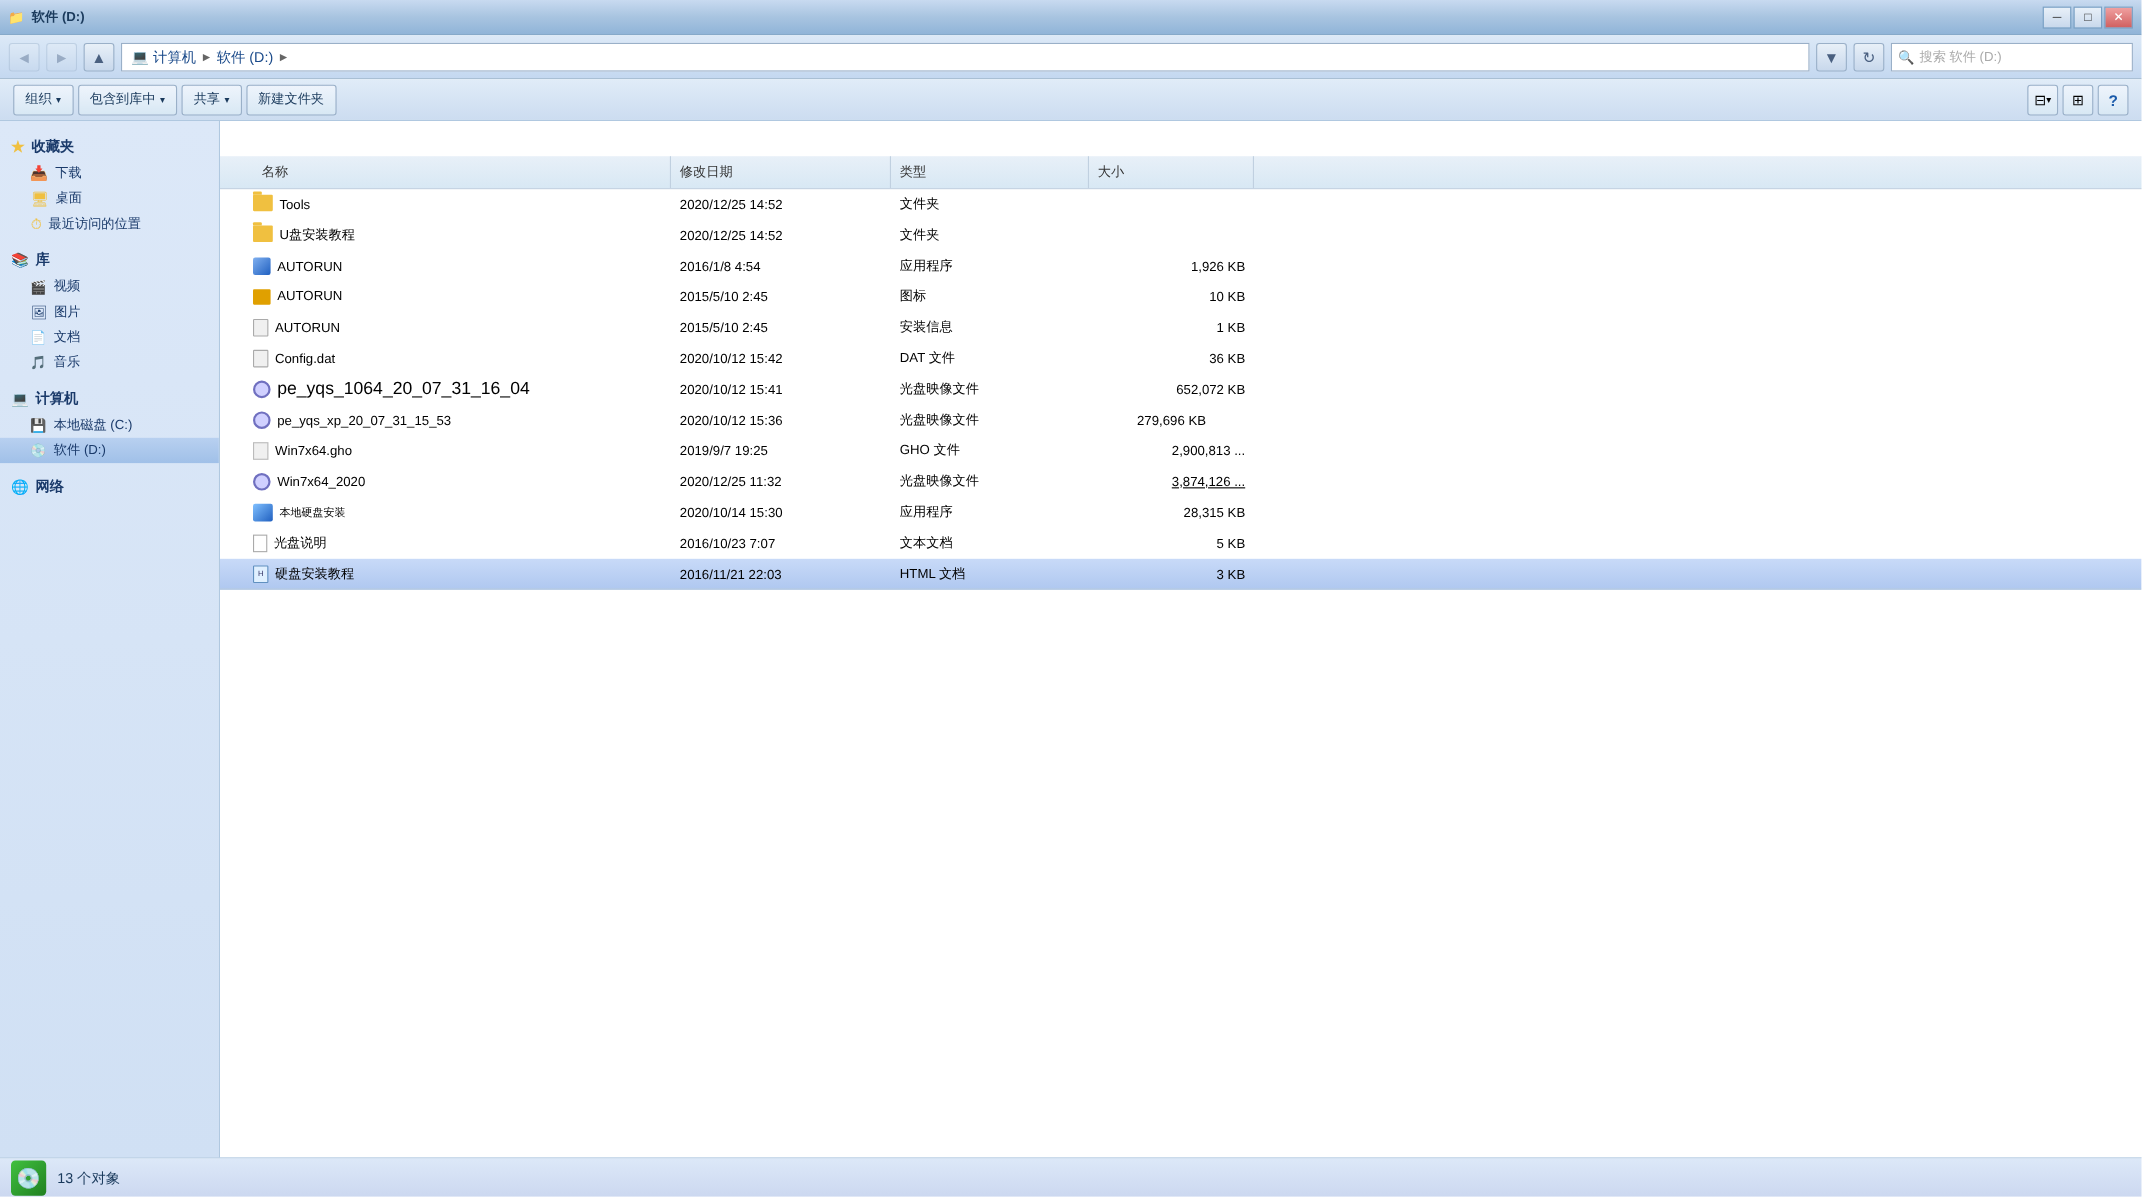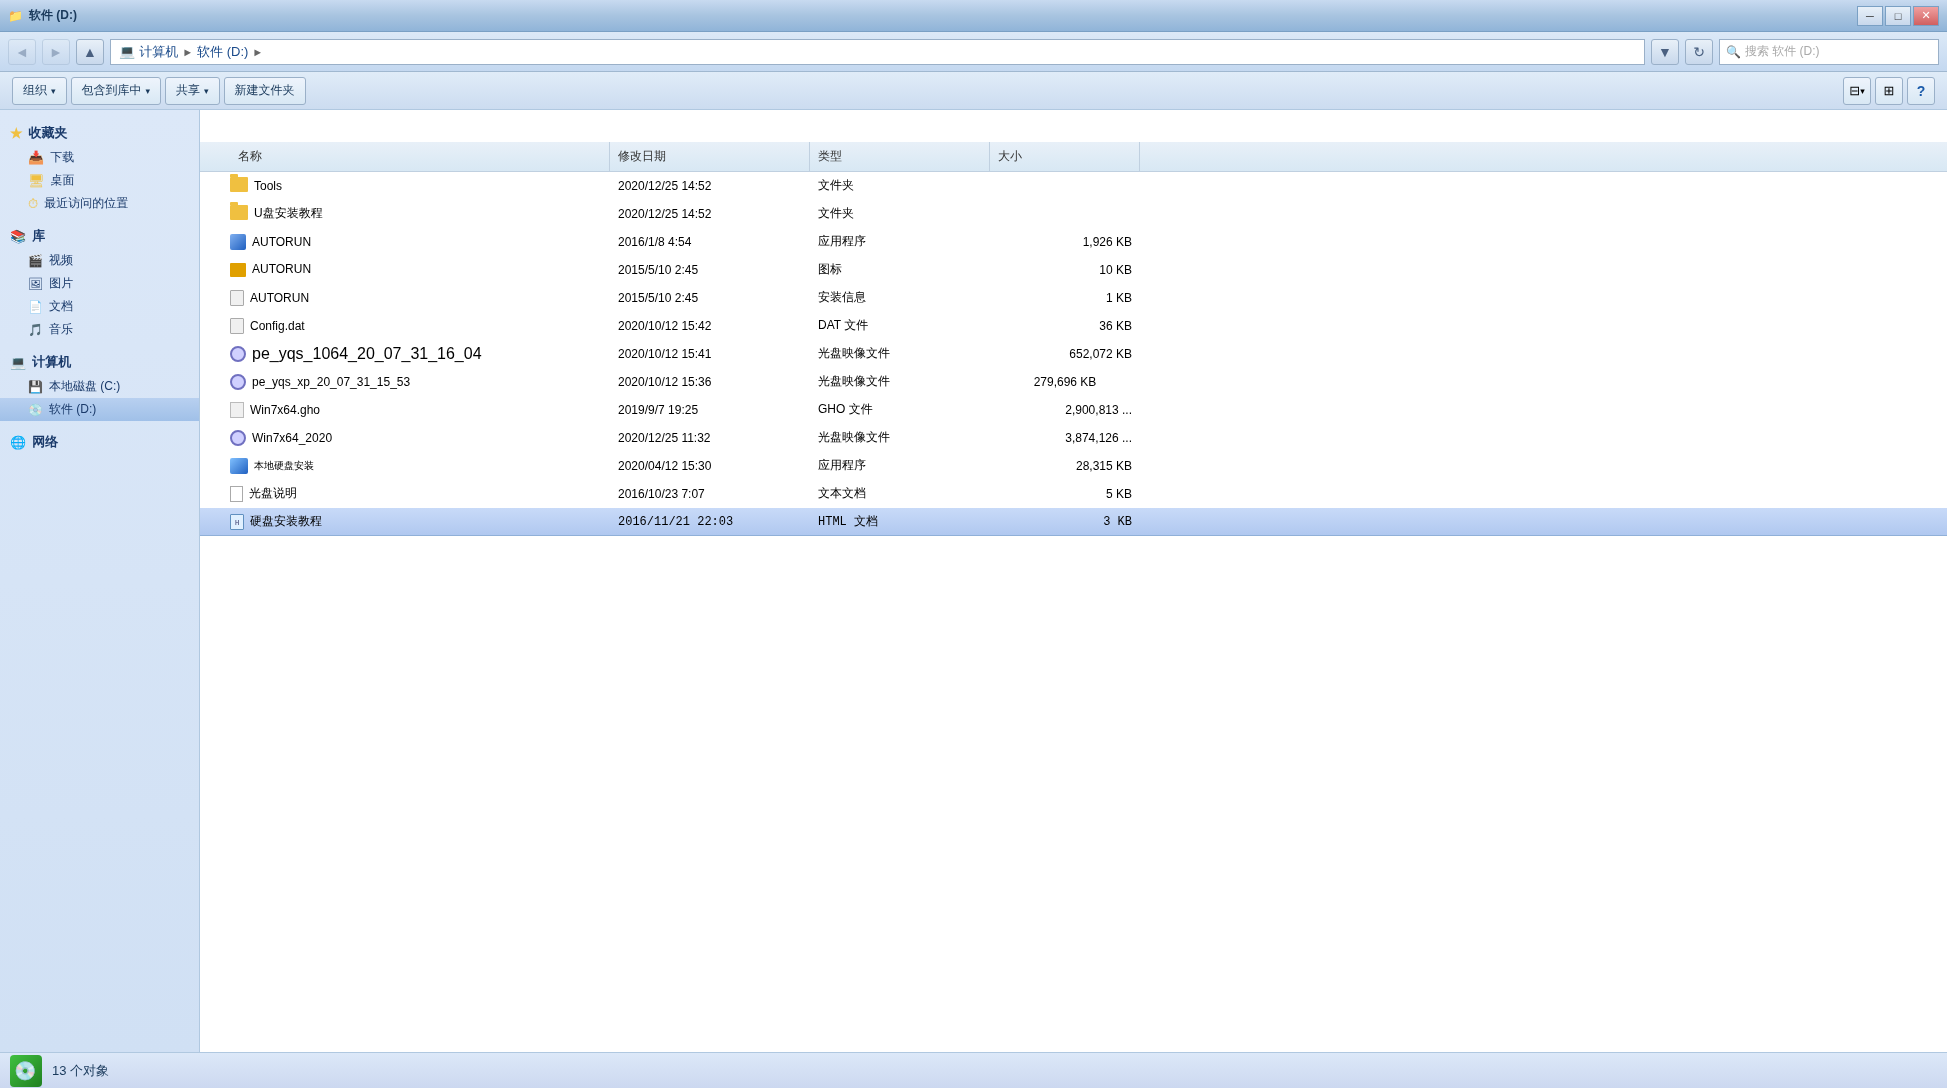--- a/index.html
+++ b/index.html
@@ -271,21 +271,20 @@
       height: 28px;
       align-items: center;
       padding-left: 30px;
       font-size: 12px;
       cursor: pointer;
       border-bottom: 1px solid transparent;
     }
     .file-row.selected {
       background: linear-gradient(to bottom, #c8daf8, #b0c8f0);
       border-bottom: 1px solid #90b0d8;
-      font-family: Liberation Mono, monospace;
     }
     .file-name-cell {
       display: flex;
       align-items: center;
       gap: 6px;
       padding-right: 8px;
     }
     .file-cell {
       padding: 0 8px;
       white-space: nowrap;
@@ -542,28 +541,28 @@
     <div class="file-cell">GHO 文件</div>
     <div class="file-cell" style="text-align:right;">2,900,813 ...</div>
   </div>
         <div class="file-row">
     <div class="file-name-cell">
       <span><span style="display:inline-block;width:16px;height:16px;background:#d0d0ff;border-radius:8px;border:2px solid #7070c0;vertical-align:middle;"></span></span>
       <span style="font-size:12px;">Win7x64_2020</span>
     </div>
     <div class="file-cell">2020/12/25 11:32</div>
     <div class="file-cell">光盘映像文件</div>
-    <div class="file-cell" style="text-align:right;">3,874,126 ...</div>
+    <div class="file-cell" style="text-align:right;text-decoration:underline;">3,874,126 ...</div>
   </div>
         <div class="file-row">
     <div class="file-name-cell">
       <span><span style="display:inline-block;width:18px;height:16px;background:linear-gradient(135deg,#80c0ff,#2060c0);border-radius:2px;vertical-align:middle;"></span></span>
       <span style="font-size:10px;">本地硬盘安装</span>
     </div>
-    <div class="file-cell">2020/04/12 15:30</div>
+    <div class="file-cell">2020/10/14 15:30</div>
     <div class="file-cell">应用程序</div>
     <div class="file-cell" style="text-align:right;">28,315 KB</div>
   </div>
         <div class="file-row">
     <div class="file-name-cell">
       <span><span style="display:inline-block;width:13px;height:16px;background:#fff;border:1px solid #aaa;vertical-align:middle;"></span></span>
       <span style="font-size:12px;">光盘说明</span>
     </div>
     <div class="file-cell">2016/10/23 7:07</div>
     <div class="file-cell">文本文档</div>

